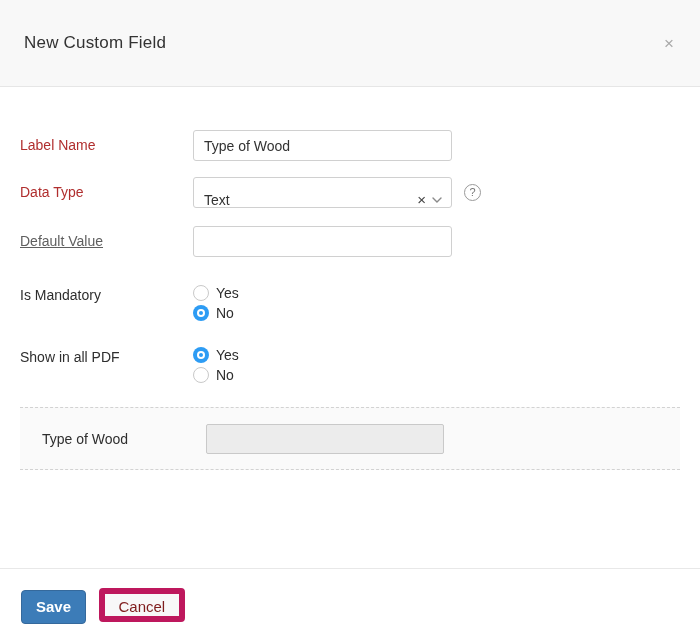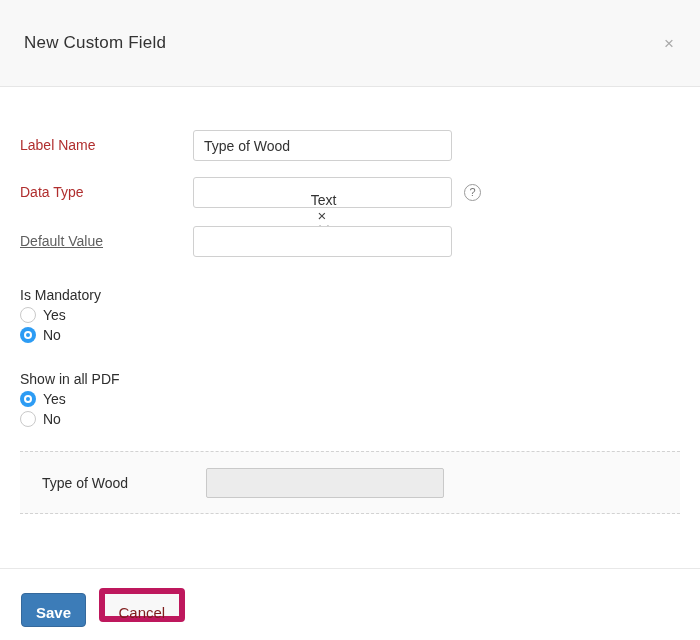--- a/index.html
+++ b/index.html
@@ -22,30 +22,30 @@
   .label-muted { color:#5f5f5f;text-decoration:underline; }
   .label-dark { color:#2e2e2e; line-height:20px; padding-top:2px; }
 
   .text-input { width:259px; height:31px; border:1px solid #d0d0d0; border-radius:3px;
     padding:0 10px; font-size:14px; color:#333; font-family:inherit; background:#fff; outline:none; }
 
   .row-datatype { margin-bottom:18px; }
   .row-default { margin-bottom:26px; }
 
   .select-box { width:259px; height:31px; border:1px solid #d0d0d0; border-radius:3px;
-    display:flex; align-items:center; padding:14px 8px 0 10px; cursor:pointer; background:#fff;flex-direction:column; }
+    display:flex; align-items:center; padding:14px 8px 0 10px; cursor:pointer; background:#fff; }
   .select-value { font-size:14px; color:#333; flex:1; }
   .clear-icon { color:#444; font-size:15px; line-height:1; padding:0 5px 0 2px; cursor:pointer; }
   .chevron { display:inline-flex; padding:2px 1px; cursor:pointer; }
   .help-circle { width:17px; height:17px; border:1px solid #9a9a9a; border-radius:50%;
     color:#777; font-size:11px; line-height:15px; text-align:center; margin:7px 0 0 12px;
     flex:none; cursor:pointer; }
 
   
-  .radio-group-row { margin-bottom:22px;flex-direction:column; }
+  .radio-group-row { margin-bottom:22px; }
   .radio-group { display:flex; flex-direction:column; }
   .radio-option { display:flex; align-items:center; height:20px; cursor:pointer; }
   .radio { width:16px; height:16px; border-radius:50%; border:1px solid #c9c9c9;
     background:#fff; position:relative; flex:none; }
   .radio.selected { border:none; background:#2d9cf4; }
   .radio.selected::after { content:""; position:absolute; left:4px; top:4px; right:4px; bottom:4px;
     background:#fff; border-radius:50%; }
   .radio.selected::before { content:""; position:absolute; left:6px; top:6px; right:6px; bottom:6px;
     background:#2d9cf4; border-radius:50%; z-index:2; }
   .radio-label { font-size:14px; color:#2e2e2e; margin-left:7px; }
@@ -58,21 +58,21 @@
     border-top:1px dashed #d2d2d2; border-bottom:1px dashed #d2d2d2;
     display:flex; align-items:center; padding-left:22px; }
   .preview-label { width:164px; font-size:14px; color:#2e2e2e; flex:none; }
   .preview-input { width:238px; height:30px; background:#ececec; border:1px solid #c9c9c9;
     border-radius:2px; }
 
   
   .modal-footer { position:absolute; left:0; right:0; bottom:0; height:72px;
     border-top:1px solid #e8e8e8; background:#fff; padding:19px 0 0 21px; }
   .btn { font-family:inherit; font-size:15px; height:34px; border-radius:4px;
-    cursor:pointer; padding:10px 14px; }
+    cursor:pointer; padding:4px 14px; }
   .btn-save { background:#3c7cb8; border:1px solid #35699c; color:#fff; font-weight:700; }
   .btn-cancel { background:#f8f8f8; border:6px solid #be185d; color:#7f1d1d; margin-left:8px; }
 </style>
 </head>
 <body>
 
 <div class="modal">
 
   <div class="modal-header">
     <div class="modal-title">New Custom Field</div>

